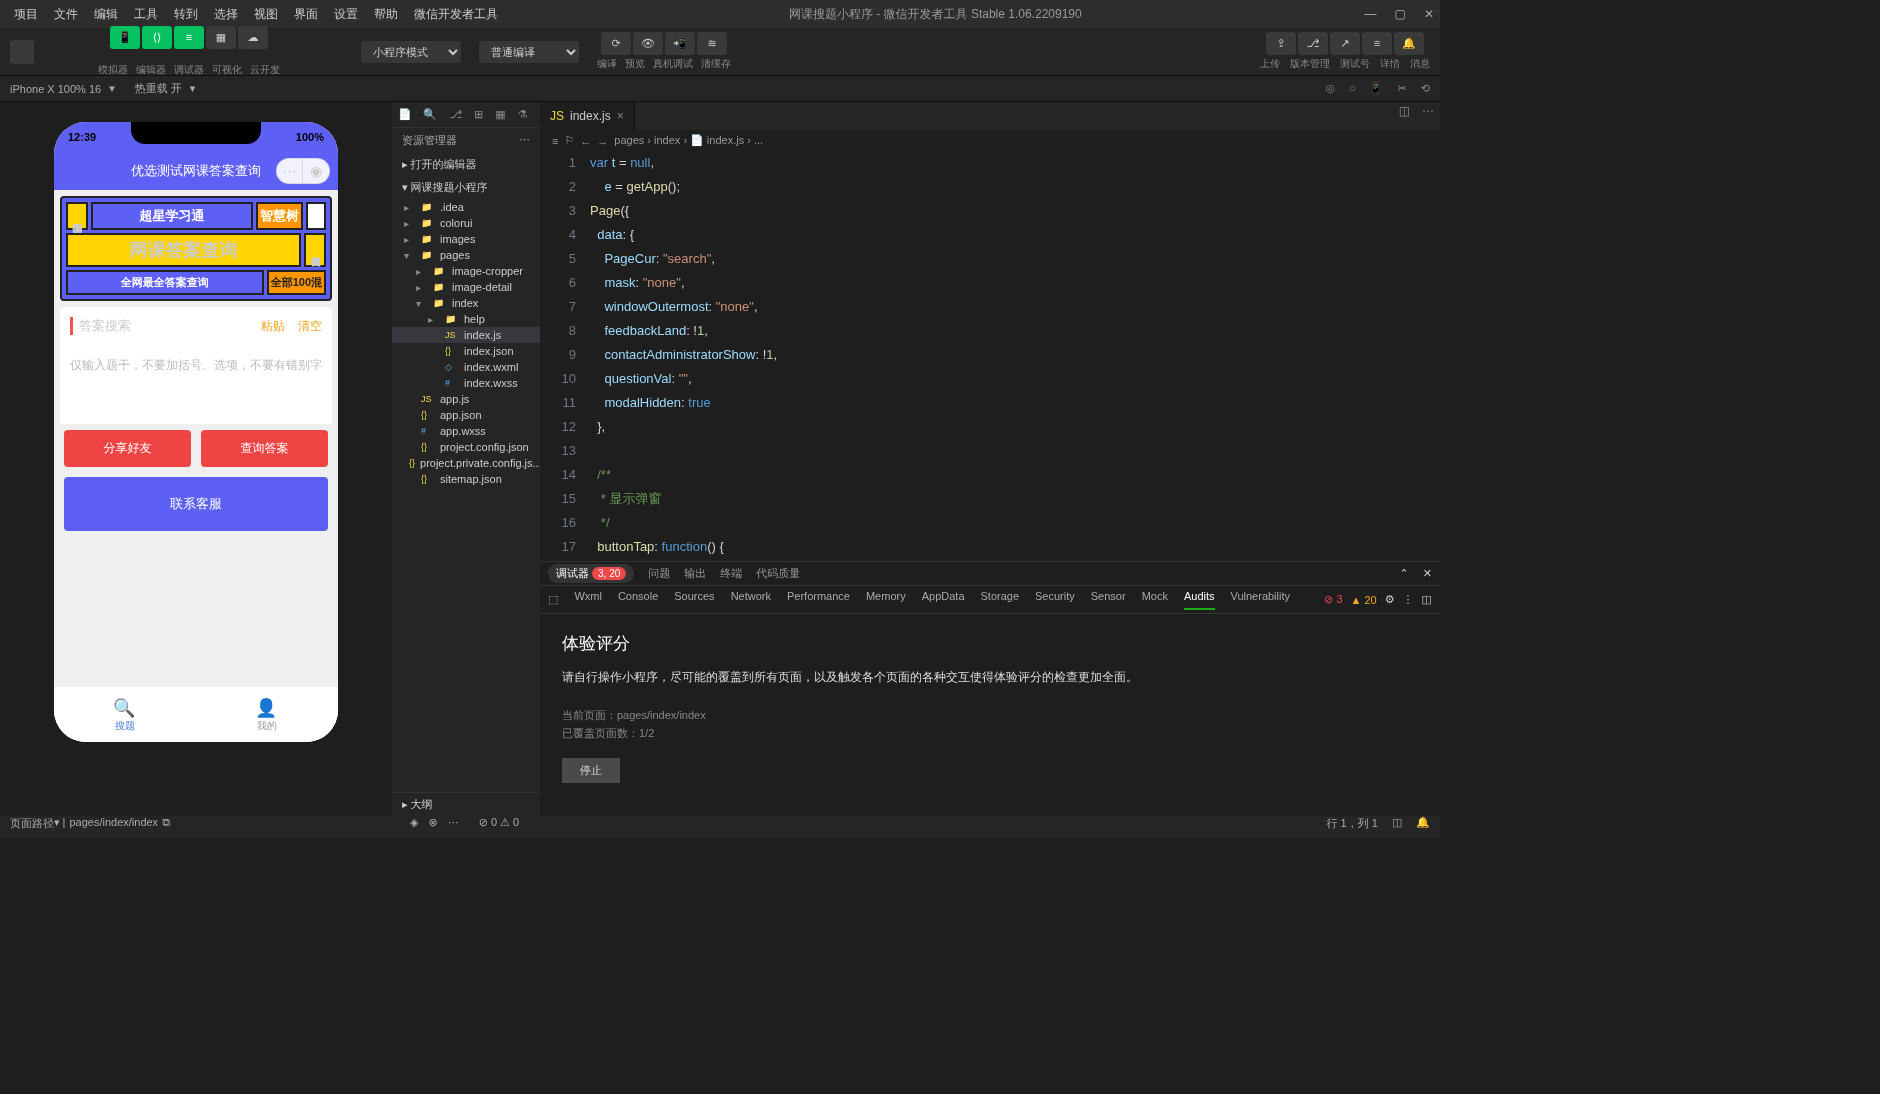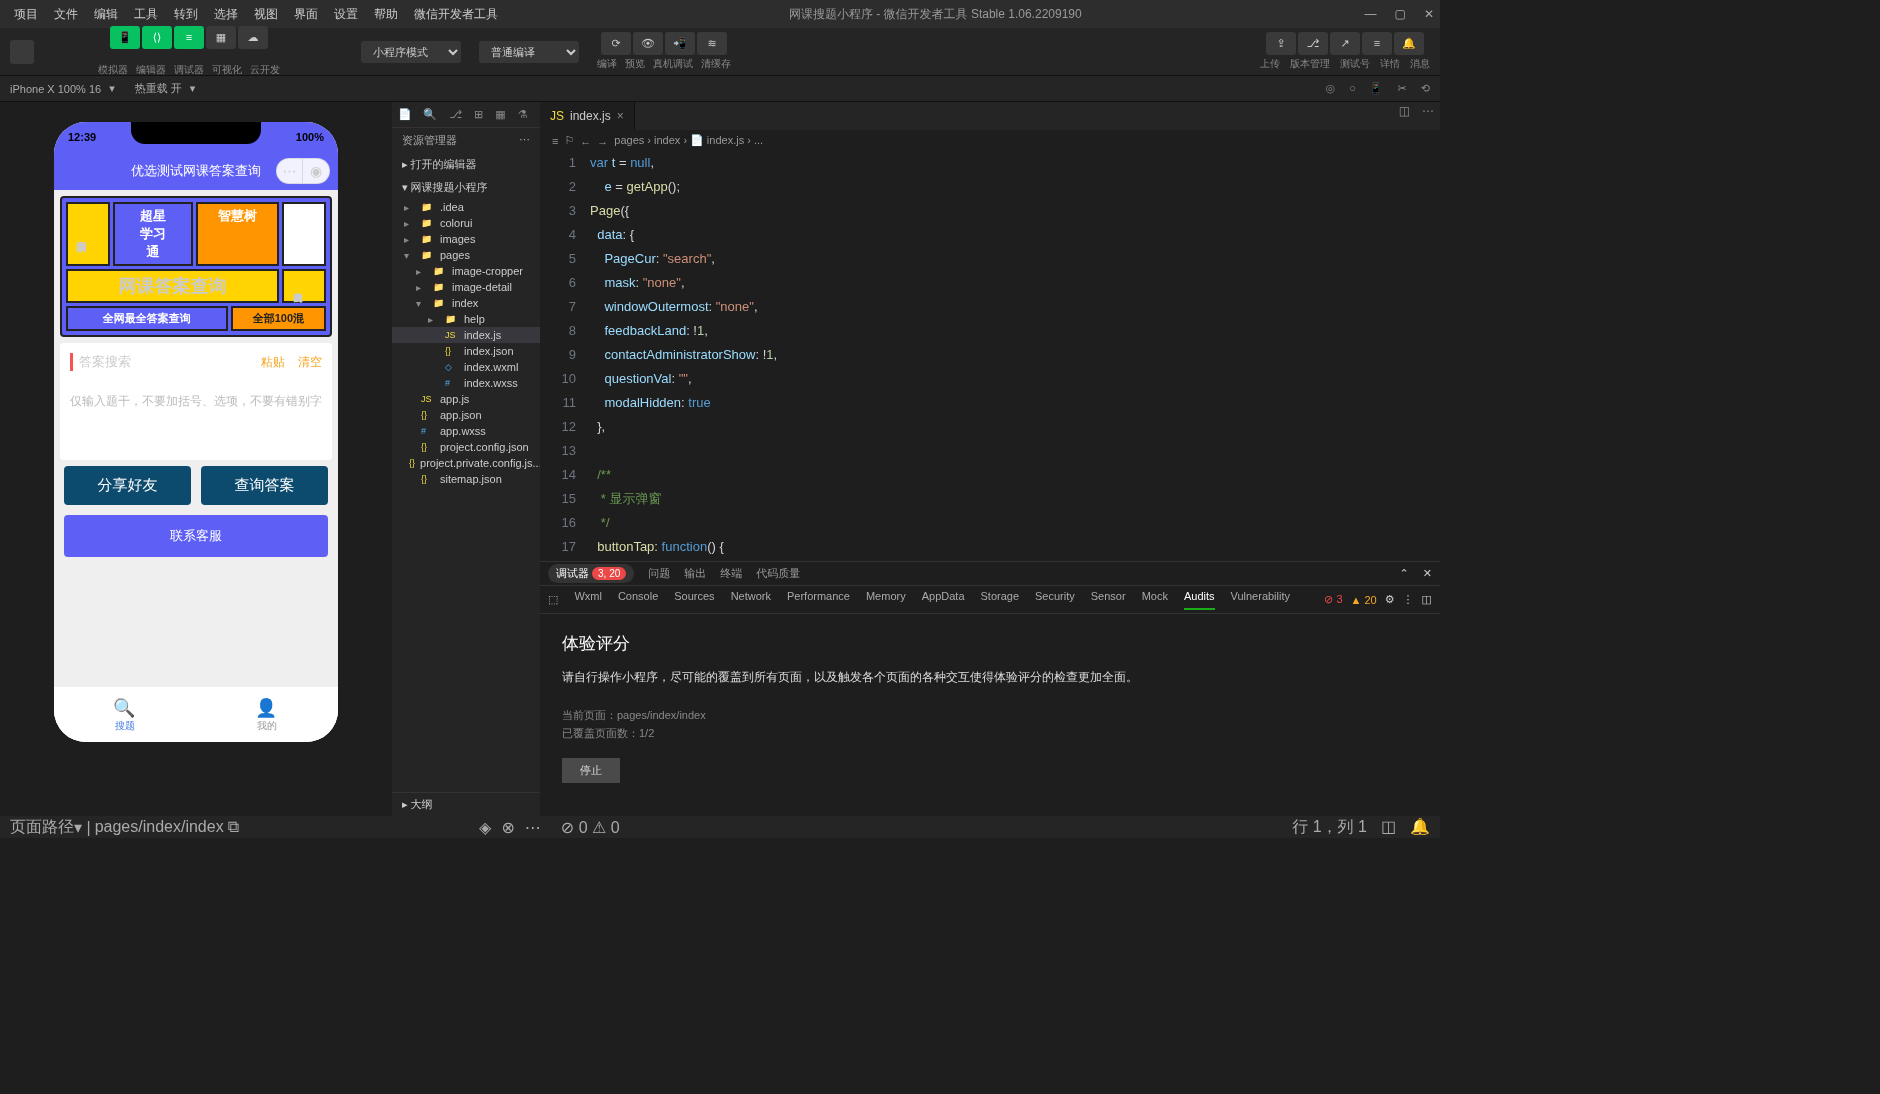--- a/index.html
+++ b/index.html
@@ -30,29 +30,29 @@
 .notch { position: absolute; top: 0; left: 50%; transform: translateX(-50%); width: 130px; height: 22px; background: #000; border-radius: 0 0 14px 14px; z-index: 10; }
 .phone-status { height: 30px; background: #5e5ff5; display: flex; align-items: center; justify-content: space-between; padding: 0 14px; font-size: 11px; color: #000; font-weight: 600; }
 .phone-nav { height: 38px; background: #5e5ff5; display: flex; align-items: center; justify-content: center; position: relative; }
 .phone-nav-title { color: #fff; font-size: 13px; }
 .capsule { position: absolute; right: 8px; display: flex; background: rgba(255,255,255,0.92); border-radius: 14px; border: 1px solid rgba(0,0,0,0.1); }
 .capsule span { width: 26px; height: 24px; display: flex; align-items: center; justify-content: center; font-size: 14px; }
 .capsule span:first-child { border-right: 1px solid rgba(0,0,0,0.1); }
 .phone-content { background: #efefef; height: calc(100% - 68px); overflow: hidden; }
 .banner { margin: 6px; background: #5e5ff5; border: 2px solid #222; border-radius: 4px; padding: 4px; }
 .banner-row { display: flex; gap: 3px; margin-bottom: 3px; }
-.banner-box { border: 2px solid #222; padding: 3px 20px; font-size: 13px; font-weight: 700; text-align: center; }
+.banner-box { border: 2px solid #222; padding: 3px 2px; font-size: 13px; font-weight: 700; text-align: center; }
 .search-card { margin: 6px; background: #fff; border-radius: 4px; padding: 10px; }
 .search-header { display: flex; justify-content: space-between; align-items: center; margin-bottom: 8px; }
 .search-title { font-weight: 400; font-size: 13px; border-left: 3px solid #fa5151; padding-left: 6px; }
 .search-actions span { color: #f5a623; font-size: 12px; margin-left: 10px; }
 .search-input-ph { color: #bbb; font-size: 12px; text-align: center; padding: 14px 0 40px; }
 .phone-btns { display: flex; gap: 10px; padding: 0 10px; }
-.phone-btn { flex: 1; background: #0c4a6e; color: #fff; text-align: center; padding: 10px; border-radius: 4px; font-size: 15px; }
-.phone-btn-wide { margin: 10px; background: #5e5ff5; color: #fff; text-align: center; padding: 12px; border-radius: 4px; font-size: 13px; }
+.phone-btn { flex: 1; background: #ef4444; color: #fff; text-align: center; padding: 10px; border-radius: 4px; font-size: 12px; }
+.phone-btn-wide { margin: 10px; background: #5e5ff5; color: #fff; text-align: center; padding: 18px; border-radius: 4px; font-size: 13px; }
 .tabbar { position: absolute; bottom: 0; left: 0; right: 0; height: 56px; background: #fff; display: flex; border-top: 1px solid #eee; }
 .tab-item { flex: 1; display: flex; flex-direction: column; align-items: center; justify-content: center; font-size: 10px; color: #999; }
 .tab-item.active { color: #4a7ee8; }
 .tab-icon { font-size: 18px; }
 
 
 .explorer-pane { width: 148px; background: #252526; display: flex; flex-direction: column; font-size: 11px; }
 .explorer-icons { height: 26px; display: flex; align-items: center; padding: 0 6px; gap: 12px; color: #888; border-bottom: 1px solid #333; }
 .explorer-header { padding: 5px 10px; color: #aaa; display: flex; justify-content: space-between; }
 .explorer-section { padding: 4px 10px; color: #ccc; cursor: pointer; }
@@ -89,21 +89,21 @@
 .dt-tabs2 { height: 28px; display: flex; align-items: center; padding: 0 8px; gap: 16px; font-size: 11px; border-bottom: 1px solid #333; }
 .dt-tab2 { color: #aaa; cursor: pointer; }
 .dt-tab2.active { color: #fff; border-bottom: 2px solid #1aad19; padding-bottom: 6px; }
 .dt-status { margin-left: auto; display: flex; gap: 8px; align-items: center; }
 .dt-content { flex: 1; padding: 18px 22px; font-size: 12px; color: #ccc; }
 .dt-title { font-size: 17px; color: #fff; margin-bottom: 14px; }
 .dt-desc { color: #ddd; margin-bottom: 20px; }
 .dt-meta { color: #888; font-size: 11px; line-height: 18px; }
 .dt-stop { margin-top: 16px; background: #4a4a4a; color: #ddd; border: none; padding: 5px 18px; font-size: 11px; cursor: pointer; }
 
-.statusbar { height: 22px; background: #252525; display: flex; align-items: center; padding: 0 10px; font-size: 16px; color: #aaa; }
+.statusbar { height: 22px; background: #252525; display: flex; align-items: flex-start; padding: 0 10px; font-size: 11px; color: #aaa; }
 .sb-right { margin-left: auto; display: flex; gap: 14px; }
 
 .layout-icons { position: absolute; top: 2px; right: 6px; display: flex; gap: 12px; color: #888; }
 </style>
 </head>
 <body>
 
 <div class="titlebar">
   <div class="menuitems" id="menu-items">
       <span>项目</span>

